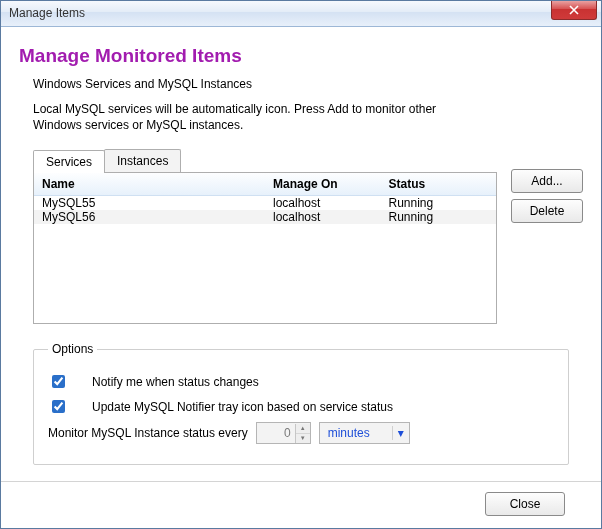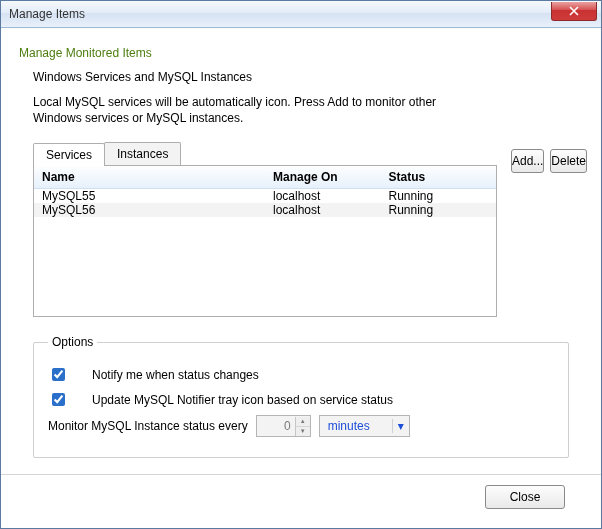--- a/index.html
+++ b/index.html
@@ -2,35 +2,35 @@
 <html><head>
 <meta charset="utf-8">
 <style>
   html,body{margin:0;padding:0;font-family:"Segoe UI",Tahoma,sans-serif;font-size:12px;color:#000;background:#fff}
   .window{width:602px;height:529px;border:1px solid #5a7aa0;box-sizing:border-box;display:flex;flex-direction:column;position:relative}
   .titlebar{height:26px;background:linear-gradient(to bottom,#f6f9fd 0%,#e3ecf7 45%,#d5e2f3 46%,#e8f0fa 100%);border-bottom:1px solid #9db7d6;display:flex;align-items:center;justify-content:space-between;padding-left:8px}
   .titlebar-title{font-size:12px;color:#333}
   .close-btn{width:44px;height:18px;margin-right:4px;margin-top:-6px;background:linear-gradient(to bottom,#e9a1a1 0%,#d64f4f 45%,#c93232 46%,#cf3a3a 100%);border:1px solid #8b2b2b;border-top:none;border-radius:0 0 3px 3px;display:flex;align-items:center;justify-content:center;cursor:pointer}
   .close-btn svg{width:10px;height:10px}
   .client{flex:1;display:flex;flex-direction:column;padding:18px 18px 0 18px;box-sizing:border-box;background:#fff}
-  .heading{color:#4d7c0f;font-size:12px;margin:0 0 10px 0;font-weight:normal}
+  .heading{color:#a21caf;font-size:19px;margin:0 0 10px 0;font-weight:bold}
   .subheading{margin:0 0 10px 14px}
   .desc{margin:0 0 16px 14px;max-width:430px;line-height:1.35}
   .midrow{display:flex;gap:14px;margin-left:14px}
   .tabbox{flex:1}
   .tabs{display:flex;position:relative;z-index:2}
   .tab{padding:4px 12px;border:1px solid #aeaeae;background:#fff;border-bottom:none;margin-right:-1px;border-radius:2px 2px 0 0;cursor:pointer;font-size:12px}
   .tab.active{background:#fff;position:relative;top:1px}
   .tab:not(.active){background:#f3f3f3}
   .tabpane{border:1px solid #aeaeae;background:#fff;height:152px;box-sizing:border-box;overflow:hidden}
   table{width:100%;border-collapse:collapse;font-size:12px}
   thead th{text-align:left;font-weight:bold;background:linear-gradient(to bottom,#fdfeff,#e7f1fb);border-bottom:1px solid #cfe0f2;padding:4px 8px}
   tbody td{padding:0 8px}
   tbody tr:nth-child(even){background:#f3f3f3}
-  .sidebtns{display:flex;flex-direction:row;gap:6px;width:72px;margin-top:7px}
+  .sidebtns{display:flex;flex-direction:column;gap:6px;width:72px;margin-top:20px}
   .wbtn{height:22px;border:1px solid #8a8a8a;border-radius:3px;background:linear-gradient(to bottom,#fdfdfd,#e9e9e9);font-size:12px;cursor:pointer;display:flex;align-items:center;justify-content:center}
   fieldset.options{margin:18px 14px 0 14px;border:1px solid #cfcfcf;border-radius:2px;padding:10px 24px 14px 14px}
   fieldset.options legend{padding:0 4px;font-size:12px}
   .optrow{display:flex;align-items:center;gap:24px;margin:6px 0}
   .chk{width:13px;height:13px;accent-color:#2a6fc9}
   .spinwrap{display:flex;align-items:center;border:1px solid #b5b5b5;background:#f3f3f3;height:20px}
   .spinwrap input{width:30px;border:none;background:transparent;text-align:right;padding:0 4px;font-size:12px;color:#7a7a7a;outline:none}
   .spinbtns{display:flex;flex-direction:column;border-left:1px solid #c6c6c6}
   .spinbtns span{width:14px;height:9px;display:flex;align-items:center;justify-content:center;font-size:6px;color:#777;background:#eee;border-bottom:1px solid #d6d6d6}
   .spinbtns span:last-child{border-bottom:none}

